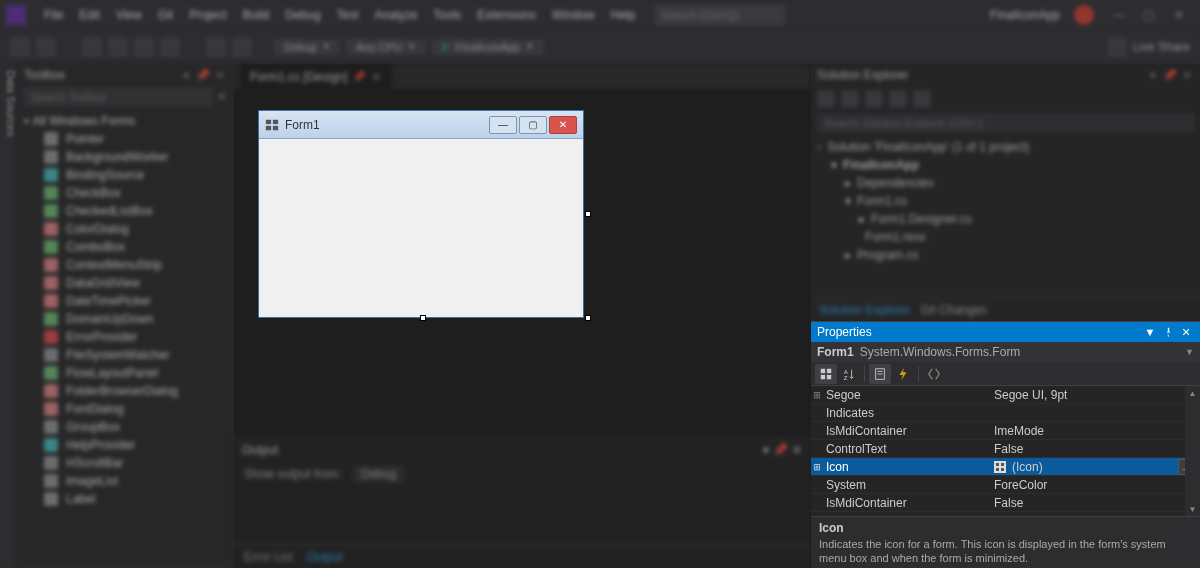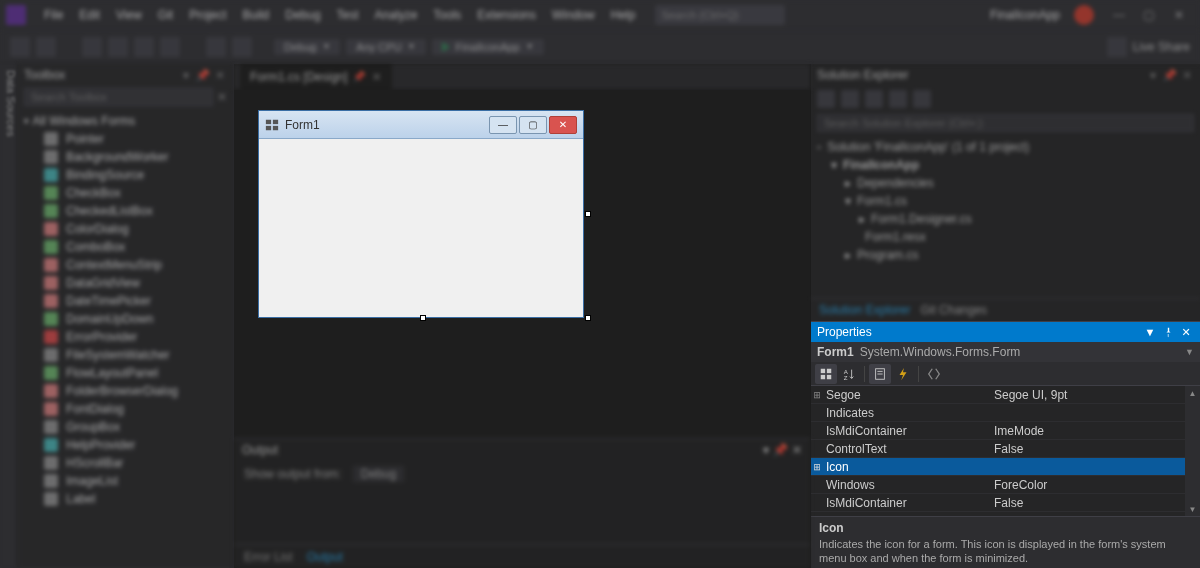--- a/index.html
+++ b/index.html
@@ -471,24 +471,36 @@
             <div class="prop-row">
               <div class="expander"></div>
               <div class="name">ControlText</div>
               <div class="value">
                 <span>False</span>
               </div>
             </div>
             <div class="prop-row selected">
               <div class="expander">⊞</div>
               <div class="name">Icon</div>
+              <div class="value">
+                <span class="icon-prev">
+                  <svg viewBox="0 0 10 10">
+                    <rect x="1" y="1" width="3" height="3" fill="#555"></rect>
+                    <rect x="6" y="1" width="3" height="3" fill="#555"></rect>
+                    <rect x="1" y="6" width="3" height="3" fill="#555"></rect>
+                    <rect x="6" y="6" width="3" height="3" fill="#555"></rect>
+                  </svg>
+                </span>
+                <span>(Icon)</span>
+                <span class="ellipsis-btn">...</span>
+              </div>
             </div>
             <div class="prop-row">
               <div class="expander"></div>
-              <div class="name">Windows</div>
+              <div class="name">System</div>
               <div class="value">
                 <span>ForeColor</span>
               </div>
             </div>
             <div class="prop-row">
               <div class="expander"></div>
               <div class="name">IsMdiContainer</div>
               <div class="value">
                 <span>False</span>
               </div>

